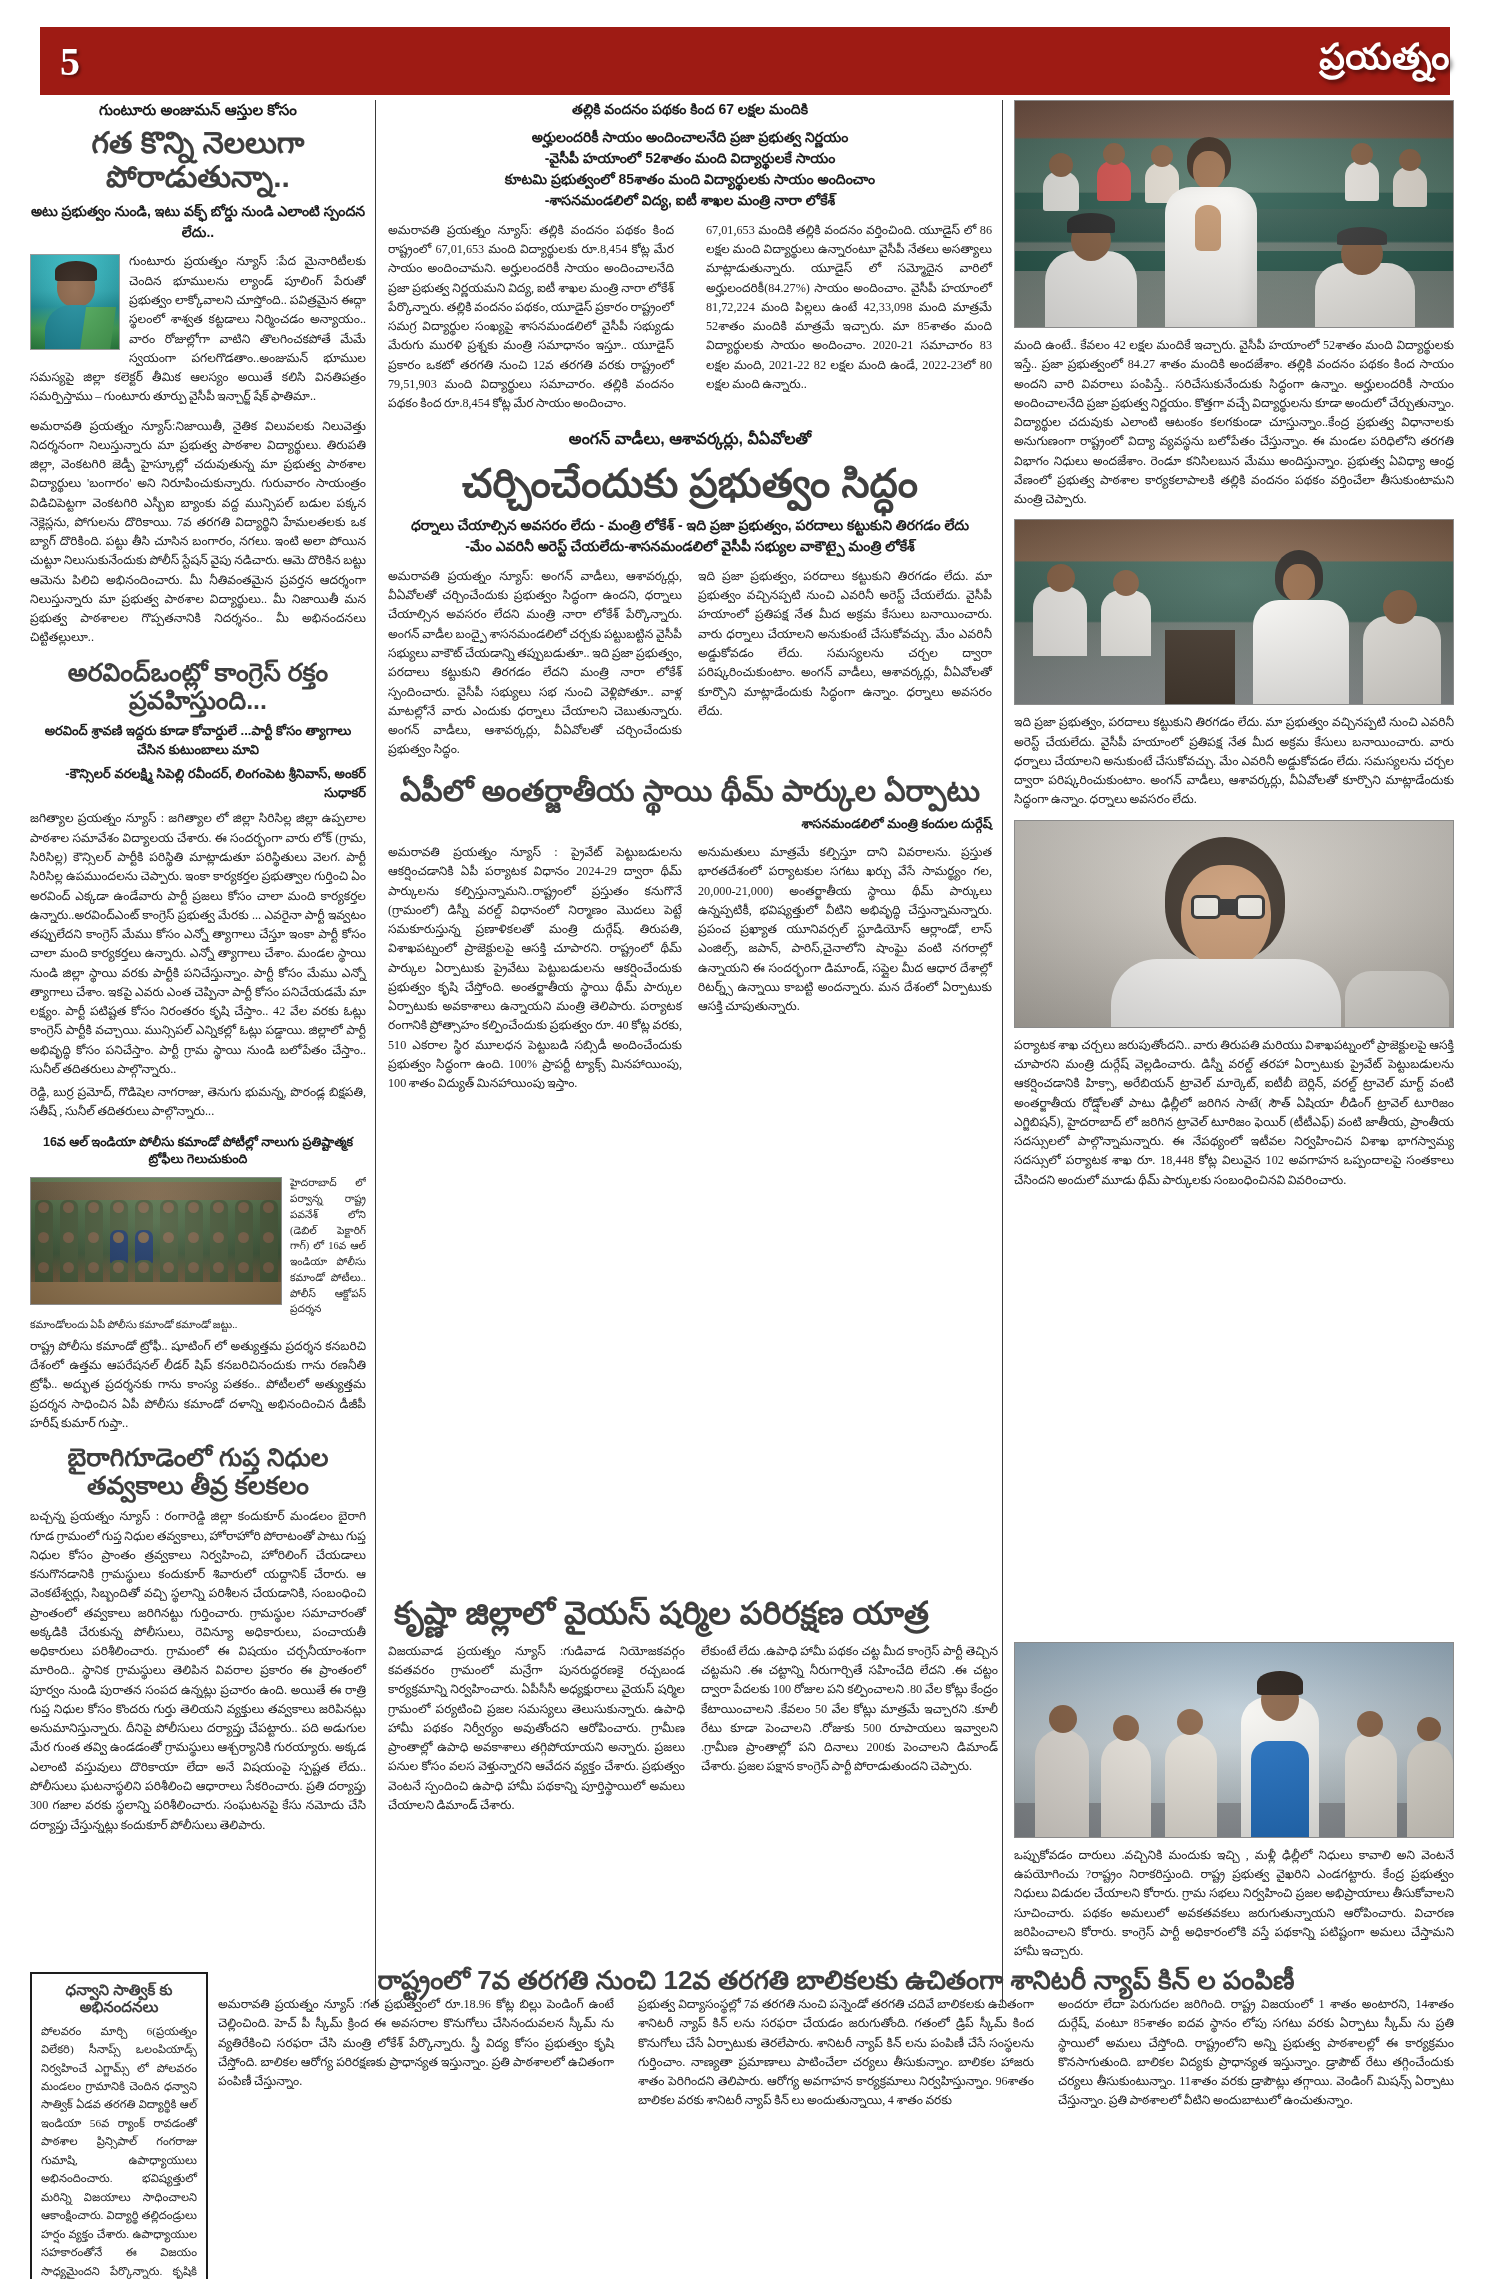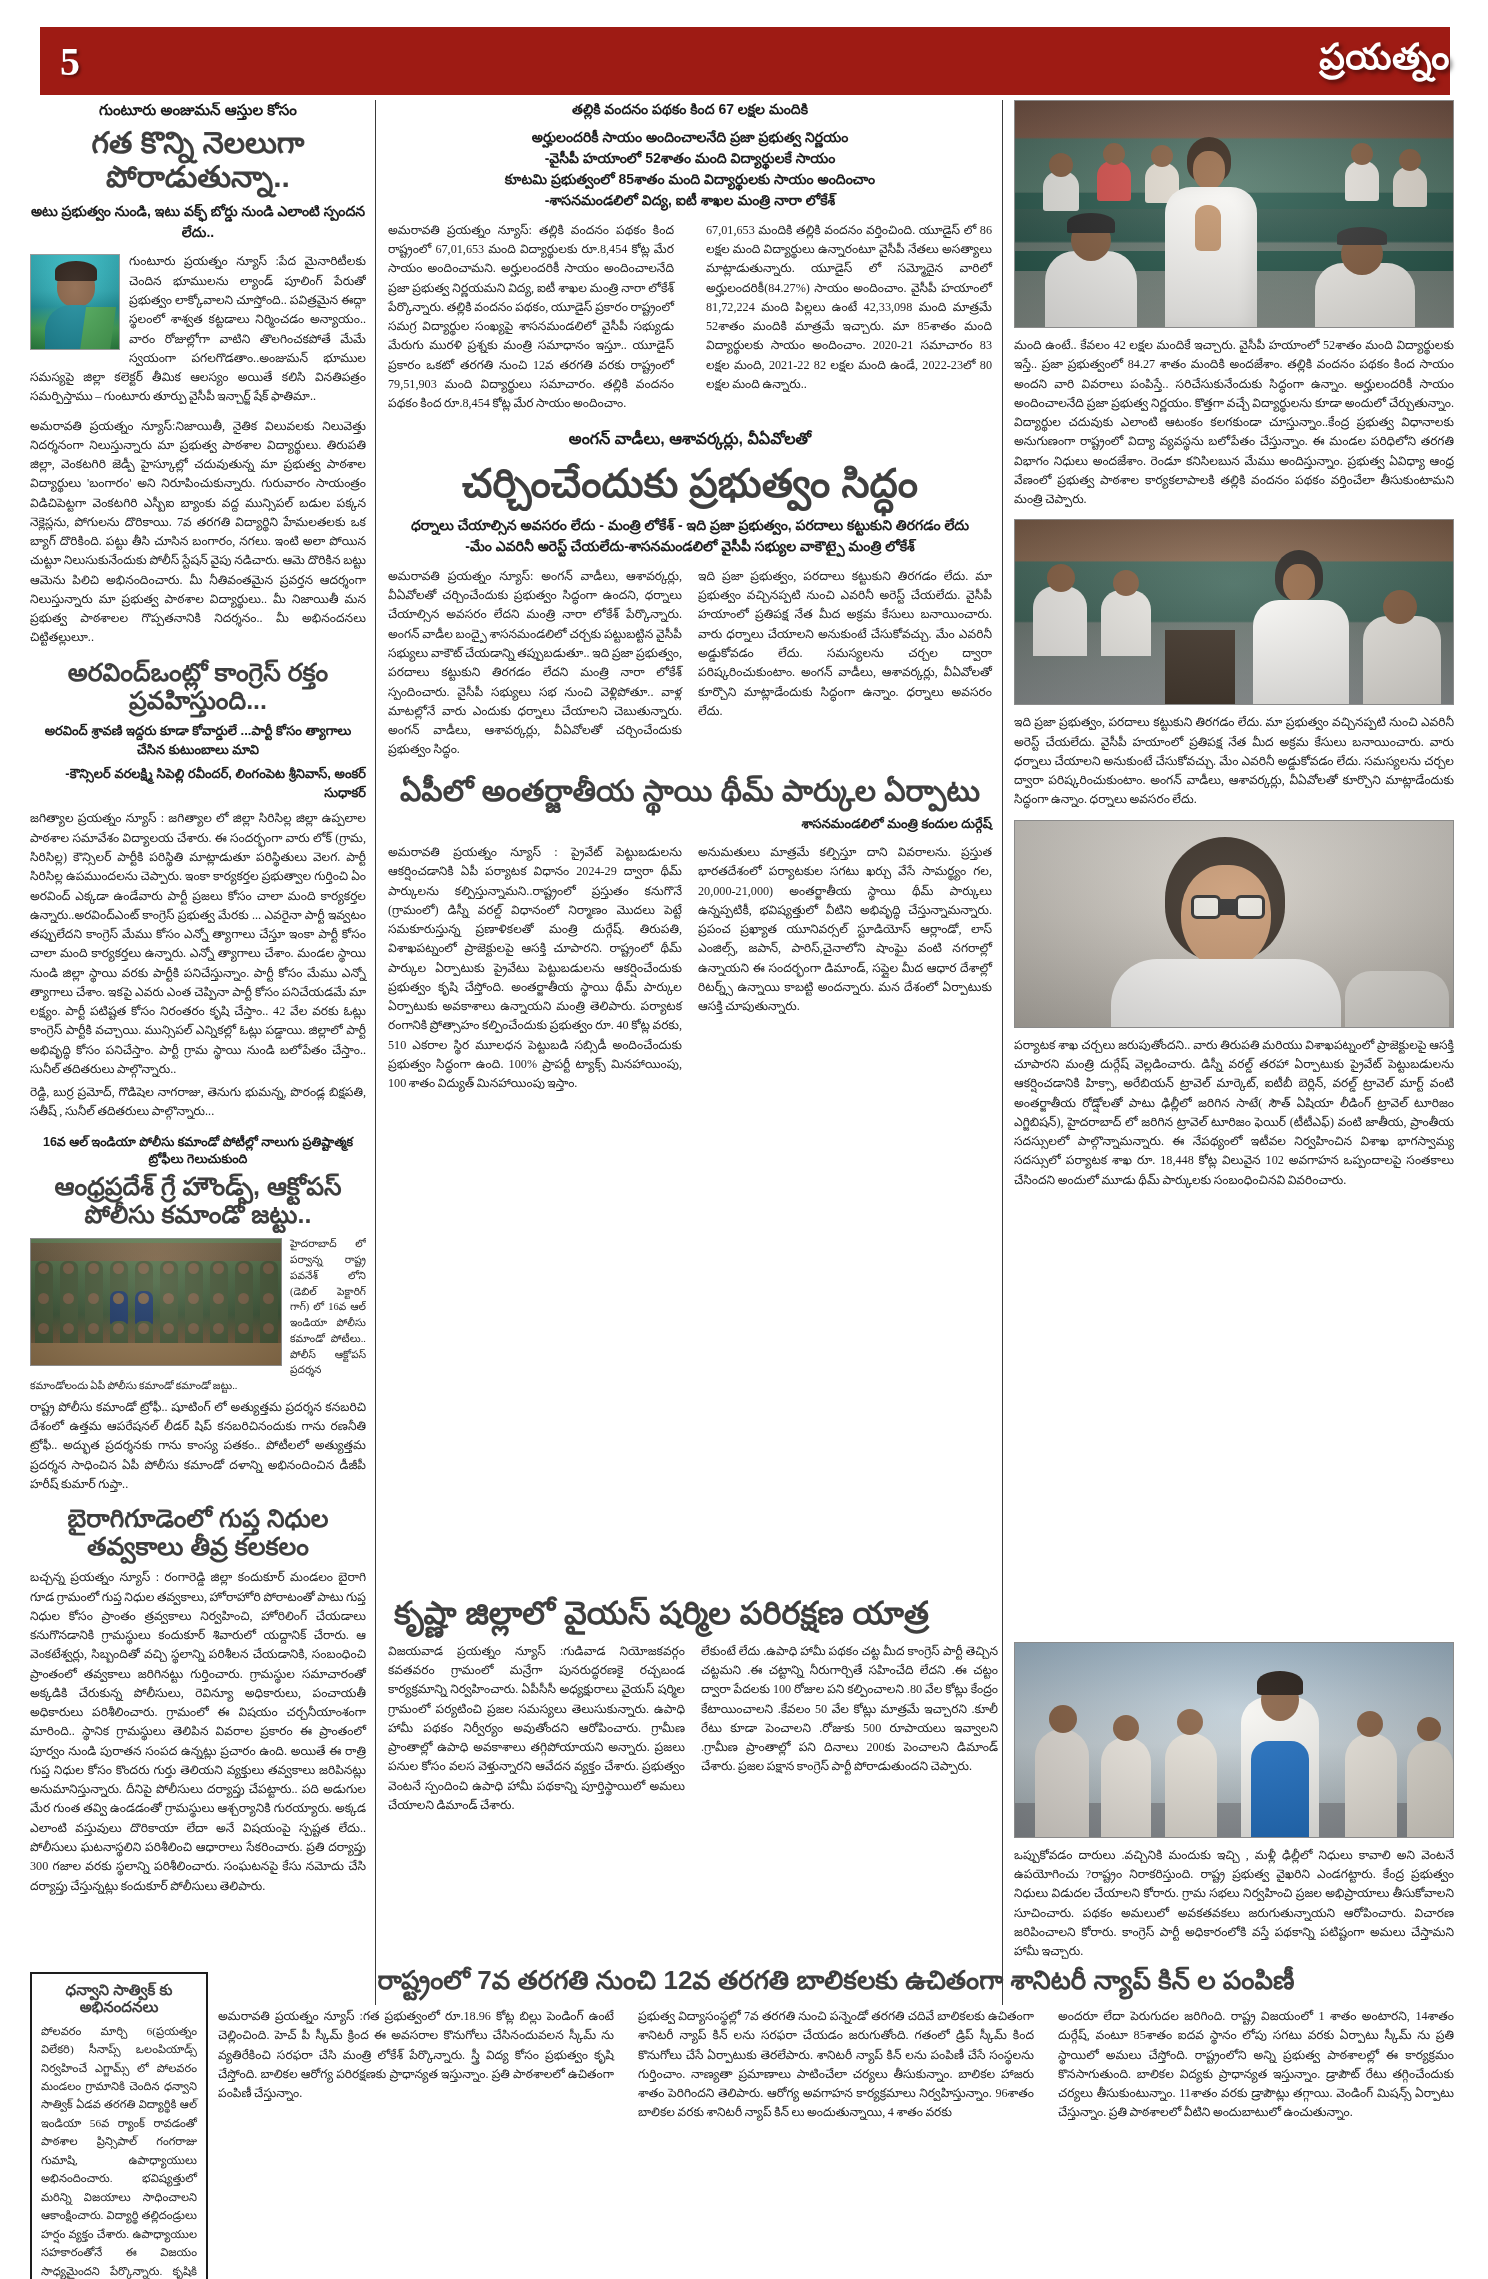--- a/index.html
+++ b/index.html
@@ -150,21 +150,20 @@
   <div style="margin-top:10px;">
     <div class="headline h-md">అరవింద్ఒంట్లో కాంగ్రెస్ రక్తం ప్రవహిస్తుంది...</div>
     <div class="subhead" style="margin-top:7px; font-size:13px;">అరవింద్ శ్రావణి ఇద్దరు కూడా కోవార్డులే ...పార్టీ కోసం త్యాగాలు చేసిన కుటుంబాలు మావి</div>
     <div class="byline" style="margin-top:5px;">-కౌన్సిలర్ వరలక్ష్మి సిపెల్లి రవీందర్, లింగంపెట శ్రీనివాస్, అంకర్ సుధాకర్</div>
     <div class="body-text body-sm" style="margin-top:7px;">జగిత్యాల ప్రయత్నం న్యూస్ : జగిత్యాల లో జిల్లా సిరిసిల్ల జిల్లా ఉప్పలాల పాఠశాల సమావేశం విద్యాలయ చేశారు. ఈ సందర్భంగా వారు లోక్ (గ్రామ, సిరిసిల్ల) కౌన్సిలర్ పార్టీకి పరిస్థితి మాట్లాడుతూ పరిస్థితులు వెలగ. పార్టీ సిరిసిల్ల ఉపముందలను చెప్పారు. ఇంకా కార్యకర్తల ప్రభుత్వాల గుర్తించి ఏం అరవింద్ ఎక్కడా ఉండేవారు పార్టీ ప్రజలు కోసం చాలా మంది కార్యకర్తల ఉన్నారు..అరవింద్ఎంట్ కాంగ్రెస్ ప్రభుత్వ మేరకు ... ఎవరైనా పార్టీ ఇవ్వటం తప్పులేదని కాంగ్రెస్ మేము కోసం ఎన్నో త్యాగాలు చేస్తూ ఇంకా పార్టీ కోసం చాలా మంది కార్యకర్తలు ఉన్నారు. ఎన్నో త్యాగాలు చేశాం. మండల స్థాయి నుండి జిల్లా స్థాయి వరకు పార్టీకి పనిచేస్తున్నాం. పార్టీ కోసం మేము ఎన్నో త్యాగాలు చేశాం. ఇకపై ఎవరు ఎంత చెప్పినా పార్టీ కోసం పనిచేయడమే మా లక్ష్యం. పార్టీ పటిష్టత కోసం నిరంతరం కృషి చేస్తాం.. 42 వేల వరకు ఓట్లు కాంగ్రెస్ పార్టీకి వచ్చాయి. మున్సిపల్ ఎన్నికల్లో ఓట్లు పడ్డాయి. జిల్లాలో పార్టీ అభివృద్ధి కోసం పనిచేస్తాం. పార్టీ గ్రామ స్థాయి నుండి బలోపేతం చేస్తాం.. సునీల్ తదితరులు పాల్గొన్నారు..</div>
     <div class="body-text body-sm" style="margin-top:4px;">రెడ్డి, బుర్ర ప్రమోద్, గొడిషెల నాగరాజు, తెనుగు భుమన్న, పొరండ్ల బిక్షపతి, సతీష్ , సునీల్ తదితరులు పాల్గొన్నారు...</div>
   </div>
 
   <div style="margin-top:12px;">
     <div class="kicker" style="font-size:12.5px;">16వ ఆల్ ఇండియా పోలీసు కమాండో పోటీల్లో నాలుగు ప్రతిష్టాత్మక ట్రోఫీలు గెలుచుకుంది</div>
-    <div class="headline h-md" style="margin-top:5px;">ఆంధ్రప్రదేశ్ గ్రే హౌండ్స్, ఆక్టోపస్ పోలీసు కమాండో జట్టు..</div>
 
     <div style="margin-top:8px; overflow:hidden;">
       <div class="photo ph-cmd" style="width:252px; height:128px; float:left; margin:2px 8px 5px 0; border:1px solid #8a8a8a;">
         <div class="ph-sky"></div>
         <div style="position:absolute; left:0; right:0; top:4px; height:18px; background:linear-gradient(90deg,#7e4b3c,#a05b46,#7e4b3c); opacity:.55;"></div>
         <div class="row" style="top:22px;">
           <span class="sol">
               <i></i>
             </span>
             <span class="sol">
@@ -409,18 +408,18 @@
         <div style="position:absolute; left:402px; top:74px; width:24px; height:24px; background:#8a6346; border-radius:50%;"></div>
         <div class="vig"></div>
       </div>
       <div class="body-text body-sm" style="margin-top:8px;">ఒప్పుకోవడం దారులు .వచ్చినికి మందుకు ఇచ్చి , మళ్లీ ఢిల్లీలో నిధులు కావాలి అని వెంటనే ఉపయోగించు ?రాష్ట్రం నిరాకరిస్తుంది. రాష్ట్ర ప్రభుత్వ వైఖరిని ఎండగట్టారు. కేంద్ర ప్రభుత్వం నిధులు విడుదల చేయాలని కోరారు. గ్రామ సభలు నిర్వహించి ప్రజల అభిప్రాయాలు తీసుకోవాలని సూచించారు. పథకం అమలులో అవకతవకలు జరుగుతున్నాయని ఆరోపించారు. విచారణ జరిపించాలని కోరారు. కాంగ్రెస్ పార్టీ అధికారంలోకి వస్తే పథకాన్ని పటిష్టంగా అమలు చేస్తామని హామీ ఇచ్చారు.</div>
     </div>
   </div>
 </div>
 
 <div style="position:absolute; left:218px; top:1966px; width:1236px;">
   <div class="headline" style="font-size:26px; text-align:center;">రాష్ట్రంలో 7వ తరగతి నుంచి 12వ తరగతి బాలికలకు ఉచితంగా శానిటరీ న్యాప్ కిన్ ల పంపిణీ</div>
-  <div style="display:flex; gap:24px; margin-top:12px;">
+  <div style="display:flex; gap:24px; margin-top:0;">
     <div style="flex:1;" class="body-text body-sm">అమరావతి ప్రయత్నం న్యూస్ :గత ప్రభుత్వంలో రూ.18.96 కోట్ల బిల్లు పెండింగ్ ఉంటే చెల్లించింది. హెచ్ పీ స్కీమ్ క్రింద ఈ అవసరాల కొనుగోలు చేసినందువలన స్కీమ్ ను వ్యతిరేకించి సరఫరా చేసి మంత్రి లోకేశ్ పేర్కొన్నారు. స్త్రీ విద్య కోసం ప్రభుత్వం కృషి చేస్తోంది. బాలికల ఆరోగ్య పరిరక్షణకు ప్రాధాన్యత ఇస్తున్నాం. ప్రతి పాఠశాలలో ఉచితంగా పంపిణీ చేస్తున్నాం.</div>
     <div style="flex:1;" class="body-text body-sm">ప్రభుత్వ విద్యాసంస్థల్లో 7వ తరగతి నుంచి పన్నెండో తరగతి చదివే బాలికలకు ఉచితంగా శానిటరీ న్యాప్ కిన్ లను సరఫరా చేయడం జరుగుతోంది. గతంలో డ్రిప్ స్కీమ్ కింద కొనుగోలు చేసే ఏర్పాటుకు తెరలేపారు. శానిటరీ న్యాప్ కిన్ లను పంపిణీ చేసే సంస్థలను గుర్తించాం. నాణ్యతా ప్రమాణాలు పాటించేలా చర్యలు తీసుకున్నాం. బాలికల హాజరు శాతం పెరిగిందని తెలిపారు. ఆరోగ్య అవగాహన కార్యక్రమాలు నిర్వహిస్తున్నాం. 96శాతం బాలికల వరకు శానిటరీ న్యాప్ కిన్ లు అందుతున్నాయి, 4 శాతం వరకు</div>
     <div style="flex:1;" class="body-text body-sm">అందరూ లేదా పెరుగుదల జరిగింది. రాష్ట్ర విజయంలో 1 శాతం అంటారని, 14శాతం దుర్గేష్, వంటూ 85శాతం ఐదవ స్థానం లోపు సగటు వరకు ఏర్పాటు స్కీమ్ ను ప్రతి స్థాయిలో అమలు చేస్తోంది. రాష్ట్రంలోని అన్ని ప్రభుత్వ పాఠశాలల్లో ఈ కార్యక్రమం కొనసాగుతుంది. బాలికల విద్యకు ప్రాధాన్యత ఇస్తున్నాం. డ్రాపౌట్ రేటు తగ్గించేందుకు చర్యలు తీసుకుంటున్నాం. 11శాతం వరకు డ్రాపౌట్లు తగ్గాయి. వెండింగ్ మిషన్స్ ఏర్పాటు చేస్తున్నాం. ప్రతి పాఠశాలలో వీటిని అందుబాటులో ఉంచుతున్నాం.</div>
   </div>
 </div>
 
 </body></html>

